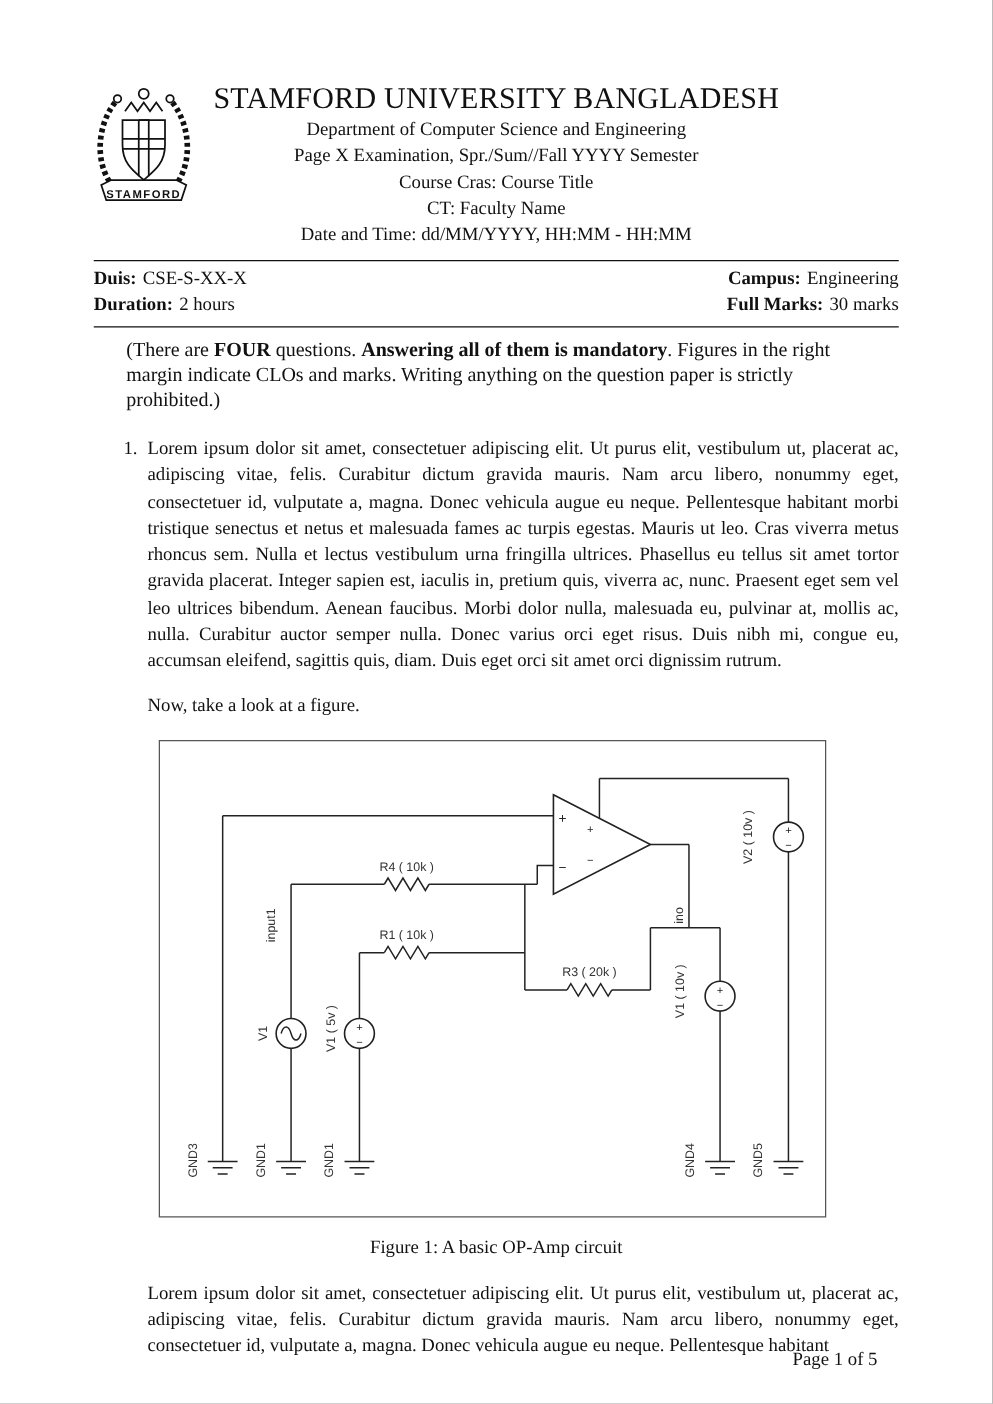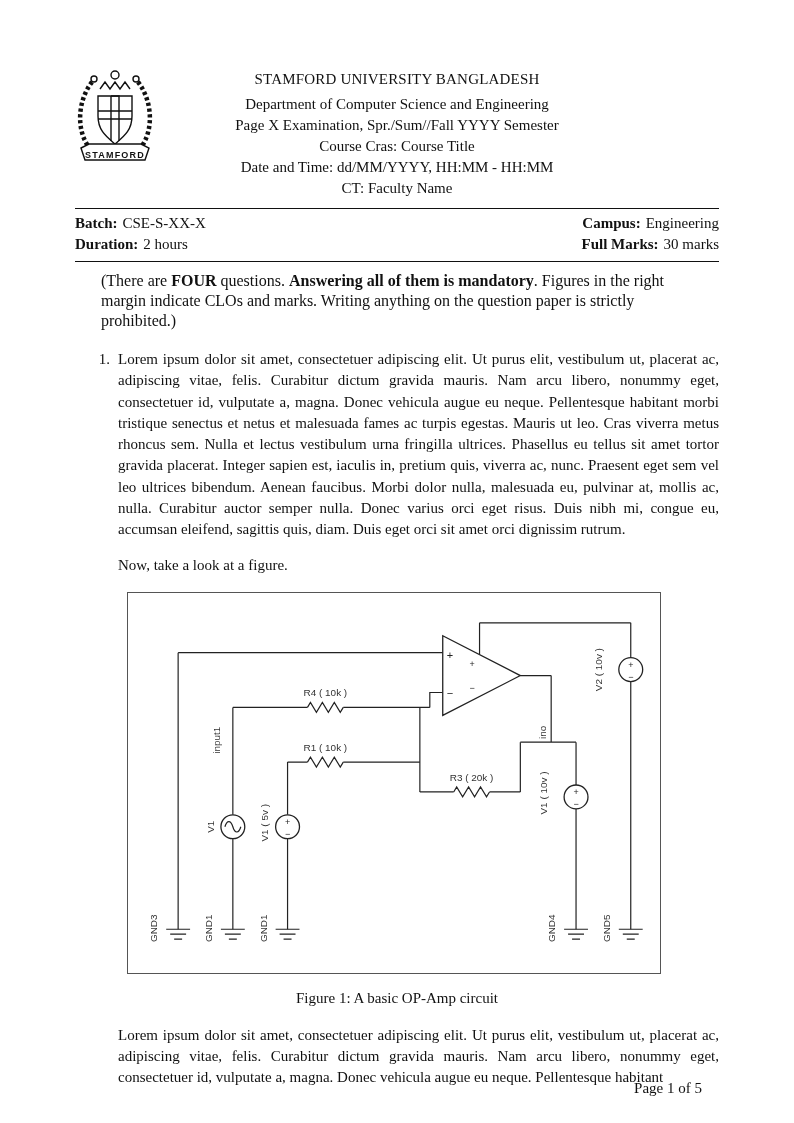--- a/index.html
+++ b/index.html
@@ -11,21 +11,21 @@
     background: #ffffff;
     font-family: "Liberation Serif", serif;
     color: #111111;
     overflow: hidden;
   }
   .content { padding: 64px 75px 0 75px; }
 
   
   .header { position: relative; text-align: center; }
   .logo { position: absolute; left: -2px; top: 2px; }
-  .h-title { font-size: 15px; line-height: 30px; letter-spacing: .2px; text-align: center; }
+  .h-title { font-size: 24px; line-height: 30px; letter-spacing: .2px; text-align: center; }
   .h-sub { font-size: 15px; line-height: 21px; text-align: center; }
 
   
   .rule { border: none; border-top: 1.5px solid #111; margin: 0; }
   .rule-top { margin-top: 9px; }
   .meta-block { padding: 4px 0 6px 0; }
   .meta-row { display: flex; justify-content: space-between; font-size: 15px; line-height: 21px; }
   .meta-label { font-weight: bold; margin-right: 5px; }
 
   
@@ -78,28 +78,28 @@
           <path class="lg-line" d="M38,75 v-45"></path>
           <path class="lg-line" d="M25,45 h34 M25,53 h34"></path>
           <path d="M8,82 l8,-4 h52 l8,4 l-4,12 h-60 z" fill="#ffffff" stroke="#111" stroke-width="1.4"></path>
           <text class="lg-banner-text" x="42" y="92" text-anchor="middle">STAMFORD</text>
         </svg>
       </div>
       <div class="h-title">STAMFORD UNIVERSITY BANGLADESH</div>
       <div class="h-sub">Department of Computer Science and Engineering</div>
       <div class="h-sub">Page X Examination, Spr./Sum//Fall YYYY Semester</div>
       <div class="h-sub">Course Cras: Course Title</div>
+      <div class="h-sub">CT: Faculty Name</div>
       <div class="h-sub">Date and Time: dd/MM/YYYY, HH:MM - HH:MM</div>
-      <div class="h-sub">CT: Faculty Name</div>
     </div>
 
     <hr class="rule rule-top">
     <div class="meta-block">
       <div class="meta-row">
-        <span><span class="meta-label">Batch:</span><span>CSE-S-XX-X</span></span>
+        <span><span class="meta-label">Duis:</span><span>CSE-S-XX-X</span></span>
         <span><span class="meta-label">Campus:</span><span>Engineering</span></span>
       </div>
       <div class="meta-row">
         <span><span class="meta-label">Duration:</span><span>2 hours</span></span>
         <span><span class="meta-label">Full Marks:</span><span>30 marks</span></span>
       </div>
     </div>
     <hr class="rule">
 
     <div class="note"><span>(There are </span><b>FOUR</b><span> questions. </span><b>Answering all of them is mandatory</b><span>. Figures in the right margin indicate CLOs and marks. Writing anything on the question paper is strictly prohibited.)</span></div>

